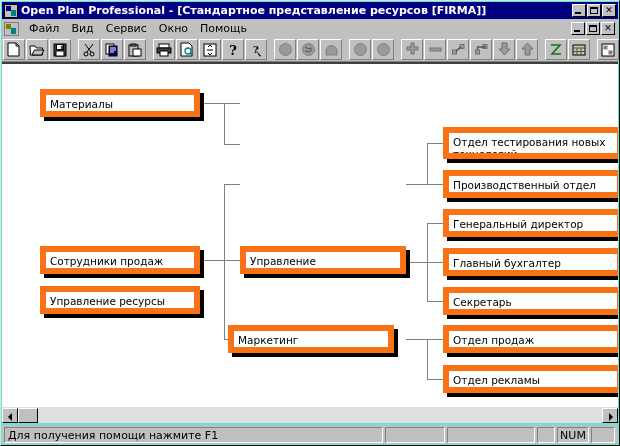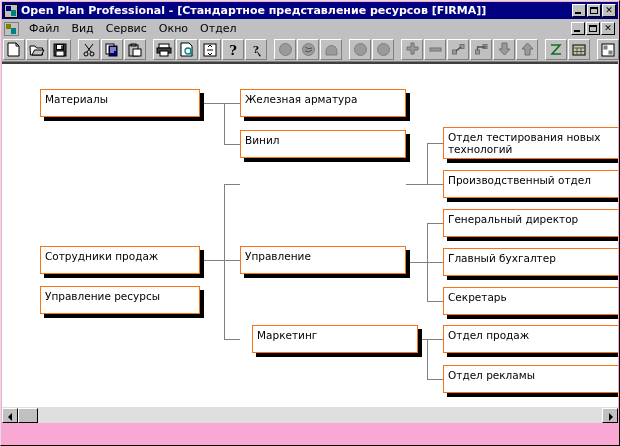--- a/index.html
+++ b/index.html
@@ -9,21 +9,21 @@
   body {
     width: 620px; height: 446px;
     overflow: hidden;
     font-family: "DejaVu Sans", "Liberation Sans", sans-serif;
     font-size: 11px;
     -webkit-font-smoothing: none;
   }
   .app {
     position: relative;
     width: 620px; height: 446px;
-    background: #f9a8d4;
+    background: #5eead4;
     box-sizing: border-box;
     border-left: 1px solid #dfdfdf;
     border-top: 1px solid #dfdfdf;
     border-right: 1px solid #000;
     border-bottom: 1px solid #000;
   }
 
   
   .titlebar {
     position: absolute; left: 1px; top: 1px;
@@ -134,21 +134,21 @@
     position: absolute; left: 1px; top: 61px;
     width: 616px; height: 345px;
     background: #fff;
     border-top: 2px solid #404040;
     overflow: hidden;
     box-sizing: border-box;
   }
   .node {
     position: absolute;
     background: #fff;
-    border: 1px solid #f97316;
+    border: 6px solid #f97316;
     box-sizing: border-box;
     box-shadow: 4px 4px 0 0 #000;
     font-size: 10.5px;
     color: #000;
     padding: 3px 4px 0 4px;
     line-height: 12px;
     overflow: hidden;
   }
   .conn {
     position: absolute;
@@ -240,21 +240,21 @@
     </div>
   </div>
 
   <div class="menubar">
     <div class="mdi-icon"></div>
     <div class="menu-items">
       <div class="menu-item">Файл</div>
       <div class="menu-item">Вид</div>
       <div class="menu-item">Сервис</div>
       <div class="menu-item">Окно</div>
-      <div class="menu-item">Отдел</div>
+      <div class="menu-item">Помощь</div>
     </div>
     <div class="win-btns">
       <div class="win-btn wb-min"></div>
       <div class="win-btn wb-max"></div>
       <div class="win-btn">
           <i>✕</i>
         </div>
     </div>
   </div>
 
@@ -465,38 +465,44 @@
 
     <div class="conn h" style="left:611px; top:79px;  width:9px;"></div>
     <div class="conn h" style="left:611px; top:120px; width:9px;"></div>
     <div class="conn h" style="left:611px; top:159px; width:9px;"></div>
     <div class="conn h" style="left:611px; top:198px; width:9px;"></div>
     <div class="conn h" style="left:611px; top:237px; width:9px;"></div>
     <div class="conn h" style="left:611px; top:275px; width:9px;"></div>
     <div class="conn h" style="left:611px; top:315px; width:9px;"></div>
 
     <div class="node" style="left:38px;  top:25px;  width:160px; height:28px;">Материалы</div>
-    <div class="node" style="left:238px; top:25px;  width:166px; height:28px;">Железная арматура</div>
-    <div class="node" style="left:238px; top:66px;  width:166px; height:28px;">Винил</div>
     <div class="node" style="left:441px; top:63px;  width:180px; height:32px;">Отдел тестирования новых технологий</div>
     <div class="node" style="left:441px; top:106px; width:180px; height:28px;">Производственный отдел</div>
     <div class="node" style="left:441px; top:145px; width:180px; height:28px;">Генеральный директор</div>
     <div class="node" style="left:38px;  top:182px; width:160px; height:28px;">Сотрудники продаж</div>
     <div class="node" style="left:238px; top:182px; width:166px; height:28px;">Управление</div>
     <div class="node" style="left:441px; top:184px; width:180px; height:28px;">Главный бухгалтер</div>
     <div class="node" style="left:38px;  top:222px; width:160px; height:28px;">Управление ресурсы</div>
     <div class="node" style="left:441px; top:223px; width:180px; height:28px;">Секретарь</div>
-    <div class="node" style="left:250px; top:261px; width:166px; height:28px;">Маркетинг</div>
+    <div class="node" style="left:226px; top:261px; width:166px; height:28px;">Маркетинг</div>
     <div class="node" style="left:441px; top:261px; width:180px; height:28px;">Отдел продаж</div>
     <div class="node" style="left:441px; top:301px; width:180px; height:28px;">Отдел рекламы</div>
 
   </div>
 
   <div class="hscroll">
     <div class="sb-arrow sb-left"></div>
     <div class="sb-track">
       <div class="sb-thumb"></div>
     </div>
     <div class="sb-arrow sb-right"></div>
   </div>
 
+  <div class="statusbar">
+    <div class="sb-panel sb-main">Для получения помощи нажмите F1</div>
+    <div class="sb-panel sb-p1"></div>
+    <div class="sb-panel sb-p2"></div>
+    <div class="sb-panel sb-p3"></div>
+    <div class="sb-panel sb-num">NUM</div>
+    <div class="sb-panel sb-p4"></div>
+  </div>
 
 </div>
 
 </body></html>

